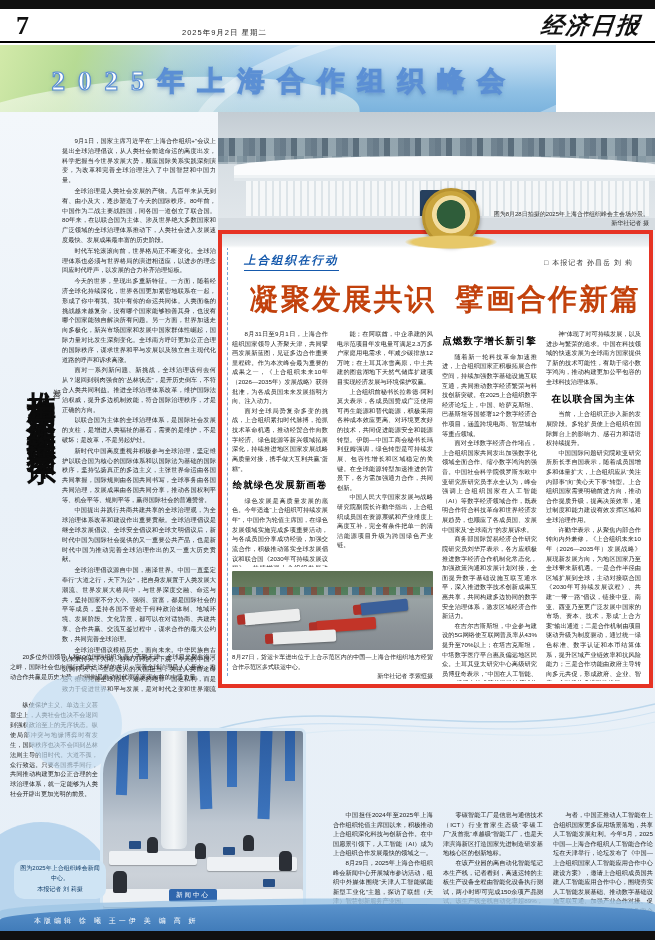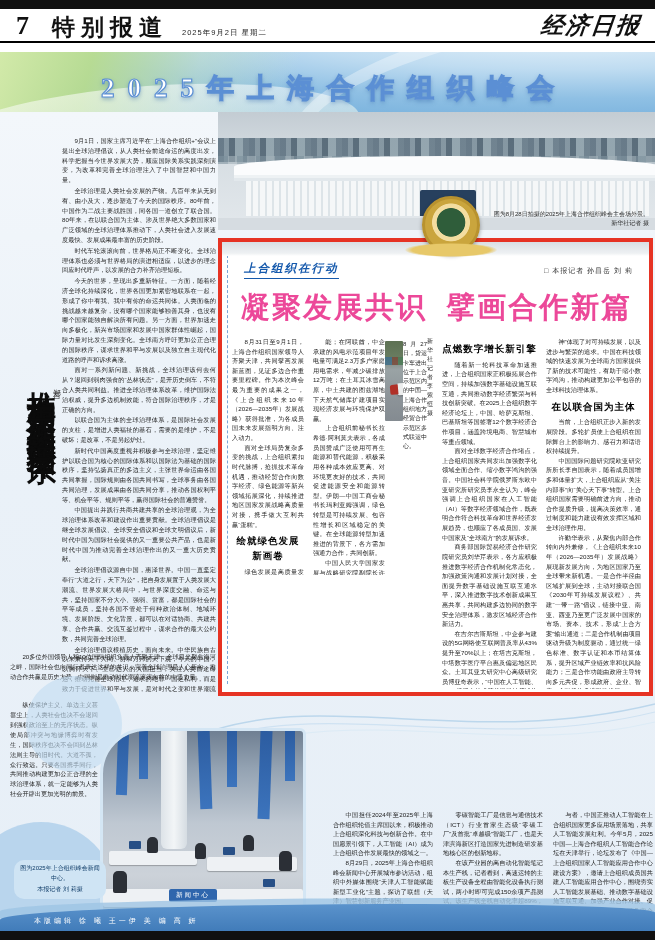--- a/index.html
+++ b/index.html
@@ -7,21 +7,21 @@
         font-family:"Liberation Sans","DejaVu Sans",sans-serif;color:#111;}
   .abs{position:absolute;}
   
   .topbar{left:0;top:0;width:655px;height:9px;background:#101010;}
   .pagenum{left:16px;top:11px;font:900 26px "Liberation Serif","DejaVu Serif",serif;}
   .sectitle{left:52px;top:12px;font:900 23px "Liberation Serif","DejaVu Serif",serif;letter-spacing:6px;}
   .dateline{left:182px;top:28px;font-size:7.5px;color:#222;letter-spacing:1px;}
   .masthead{right:14px;top:10px;font:900 23px "DejaVu Serif",serif;font-style:italic;transform:skewX(-6deg);letter-spacing:2px;}
   .hrule{left:0;top:41px;width:655px;height:2px;background:#000;}
   
-  .banner{left:0;top:52px;width:655px;height:67px;overflow:hidden;
+  .banner{left:0;top:45px;width:556px;height:67px;overflow:hidden;
      background:
        linear-gradient(105deg,rgba(214,236,166,.95) 0%,rgba(190,224,134,.85) 14%,rgba(214,236,186,.4) 30%,rgba(255,255,255,0) 45%),
        radial-gradient(130% 160% at 88% -30%,#eaf4fb 0%,#bfdcf1 35%,#8fc0e4 62%,#6aa8d8 100%),
        #9fcde9;}
   .banner::before{content:"";position:absolute;left:-60px;top:34px;width:420px;height:90px;
      background:linear-gradient(#ffffff,#dff0d8);border-radius:50% 50% 0 0;opacity:.55;transform:rotate(-4deg);}
   .banner::after{content:"";position:absolute;right:-80px;top:-30px;width:420px;height:120px;border-radius:50%;
      border:14px solid rgba(255,255,255,.35);transform:rotate(-12deg);}
   .banner-title{position:absolute;left:0;right:0;top:18px;text-align:center;z-index:2;
      font:900 27px "Liberation Serif","DejaVu Serif",serif;color:#fff;letter-spacing:13px;padding-left:13px;
@@ -47,37 +47,37 @@
   .skyline2{position:absolute;left:0;top:44px;width:100%;height:8px;opacity:.6;
      background:repeating-linear-gradient(90deg,#7e929e 0 10px,#a3b2ba 10px 19px);}
   .hall{position:absolute;left:28px;right:6px;top:56px;height:48px;border-radius:12px 12px 0 0;
      background:repeating-linear-gradient(90deg,#f5f7f8 0 5px,#dde4e8 5px 7px);box-shadow:0 -2px 0 #fff;}
   .roof{position:absolute;left:-12px;right:-12px;top:-12px;height:22px;background:#fbfcfd;border-radius:50% 50% 0 0;
      box-shadow:0 3px 0 #e2e8ec, inset 0 -3px 0 #eef2f4;}
   .entrance{position:absolute;left:50%;bottom:0;width:56px;height:26px;margin-left:-28px;background:#27405e;border-radius:2px 2px 0 0;}
   .plaza{position:absolute;left:0;bottom:0;width:100%;height:12px;background:#d6dce1;}
   .venue-cap{position:absolute;right:6px;bottom:2px;width:200px;text-align:right;font-size:6px;line-height:1.5;color:#2a2a2a;}
   
-  .redbox{left:218px;top:238px;width:427px;height:450px;background:#fff;border:4px solid #e63324;}
+  .redbox{left:218px;top:230px;width:427px;height:450px;background:#fff;border:4px solid #e63324;}
   .redbox::before{content:"";position:absolute;left:5px;top:8px;bottom:8px;border-left:1px dashed #79a7d9;}
   .photostrip{position:absolute;left:0;top:0;width:100%;height:14px;
      background:linear-gradient(180deg,#d9dfe4 0%,#eef1f3 80%,#ffffff 100%);}
   .emblem{position:absolute;left:200px;top:-46px;width:52px;height:52px;border-radius:50%;z-index:3;
      background:radial-gradient(circle at 50% 45%,#2f5d3a 0 36%,#f3ddA0 38% 48%,#caa53d 50% 100%);
      border:3px solid #b8922f;box-shadow:0 2px 4px rgba(0,0,0,.35);}
   .emblem::after{content:"";position:absolute;left:-20px;top:44px;width:92px;height:14px;border-radius:50%;
      background:radial-gradient(ellipse at center,#e7c869 0 60%,rgba(231,200,105,0) 72%);}
   .boxinner{position:absolute;left:10px;top:16px;right:8px;bottom:6px;}
   .tagline{display:inline-block;margin-left:12px;font:bold italic 11.5px "Liberation Sans",sans-serif;
      color:#1559ac;border-bottom:1.5px solid #1559ac;padding-bottom:2px;letter-spacing:2px;}
   .boxbyline{position:absolute;right:8px;top:8px;font-size:7px;color:#333;letter-spacing:1px;}
-  .boxhead{margin-top:9px;text-align:center;font:900 29px "Liberation Serif","DejaVu Serif",serif;
-     letter-spacing:2px;word-spacing:10px;color:#ec4899;}
+  .boxhead{margin-top:9px;text-align:right;font:900 29px "Liberation Serif","DejaVu Serif",serif;
+     letter-spacing:2px;word-spacing:10px;color:#c2410c;}
   .boxbody{display:flex;gap:9px;margin-top:9px;height:352px;}
-  .bleft{width:201px;display:flex;flex-direction:row;}
+  .bleft{width:201px;display:flex;flex-direction:column;}
   .bright{flex:1;display:flex;gap:9px;}
   .cols2{display:flex;gap:9px;height:238px;overflow:hidden;}
   .tcol{flex:1;font-size:6.2px;line-height:1.55;text-align:justify;color:#1b1b1b;overflow:hidden;}
   .tcolfull{height:100%;}
   .subhead{font-weight:900;font-size:9.5px;text-align:center;letter-spacing:1px;margin:5px 0 3px;color:#000;}
   .para{text-indent:2em;margin:0;}
   
   .truck-photo{position:relative;margin-top:4px;width:201px;height:80px;overflow:hidden;border-radius:1px;
      background:linear-gradient(180deg,#5d7153 0%,#687c60 20%,#87928b 28%,#9aa3a5 36%,#8d9499 70%,#848b91 100%);}
   .cbar{position:absolute;left:0;top:20%;width:100%;height:10%;opacity:.85;
@@ -118,21 +118,20 @@
   .bottombar{left:0;top:931px;width:655px;height:9px;background:#101010;}
 </style>
 </head>
 <body>
 
 <div class="page">
 
   <div class="abs topbar"></div>
 
   <div class="abs pagenum">7</div>
-  <div class="abs sectitle">特别报道</div>
   <div class="abs dateline">2025年9月2日 星期二</div>
   <div class="abs masthead">经济日报</div>
   <div class="abs hrule"></div>
 
   <div class="abs banner">
     <div class="banner-title">2025年上海合作组织峰会</div>
   </div>
 
   <div class="abs mainbg"></div>
 

